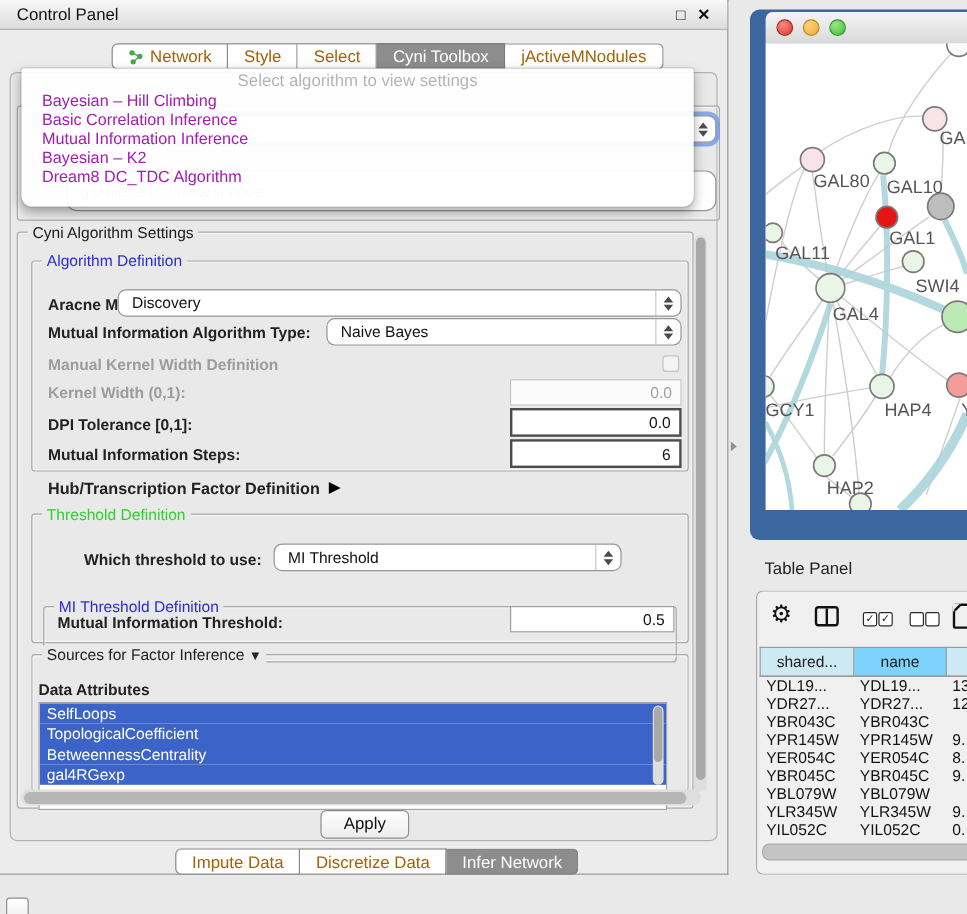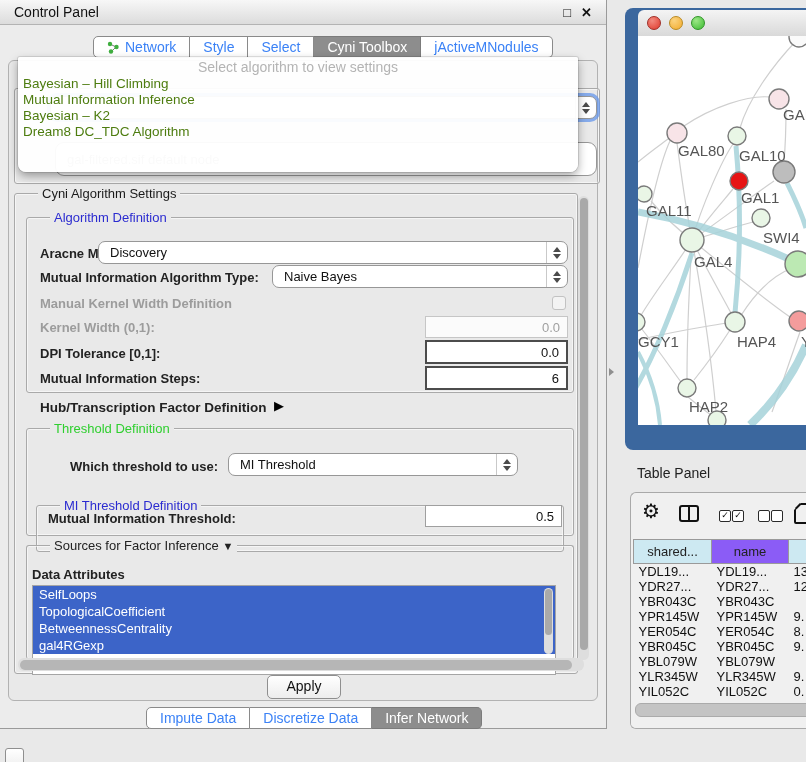--- a/index.html
+++ b/index.html
@@ -6,50 +6,50 @@
   body{width:806px;height:762px;position:relative;overflow:hidden;background:#e9e9e9;
        font-family:"Liberation Sans",sans-serif;color:#1a1a1a;}
   .abs{position:absolute;}
   
   #cp{left:0;top:8;width:607px;height:729px;background:#ececec;border:1px solid #9a9a9a;border-left:none;box-sizing:border-box;}
   #cp-title{left:0;top:8;width:606px;height:25px;background:linear-gradient(#f7f7f7,#dcdcdc);border-bottom:1px solid #b3b3b3;display:flex;align-items:center;padding:0 14px;box-sizing:border-box;font-size:14px;color:#111;}
   #cp-title .sp{flex:1;}
   .winbtn{font-size:13px;margin-left:10px;color:#111;cursor:default;line-height:1;}
   
   .seg{display:flex;height:22px;z-index:5;}
-  .seg .tab{background:#fff;border:1px solid #8a8a8a;border-left:none;padding:0 13px;font-size:14px;line-height:21px;display:flex;align-items:center;gap:5px;color:#3b82f6;}
+  .seg .tab{background:#fff;border:1px solid #8a8a8a;border-left:none;padding:0 13px;font-size:14px;line-height:21px;display:flex;align-items:center;gap:5px;color:#a16207;}
   .seg .tab:first-child{border-left:1px solid #8a8a8a;border-radius:5px 0 0 5px;}
   .seg .tab:last-child{border-radius:0 5px 5px 0;}
   .seg .tab.active{background:#8d8d8d;border-color:#7b7b7b;color:#fff;}
   
   #inner{left:8px;top:60px;width:590px;height:641px;border:1px solid #b2b2b2;border-radius:6px;background:#e9e9e9;box-sizing:border-box;}
   
   .grp{border:1px solid #a9a9a9;border-radius:3px;box-shadow:inset 0 0 0 1px rgba(255,255,255,.55);}
-  .grp-t{position:absolute;top:-8px;left:23px;background:#e9e9e9;padding:0 4px;font-size:13px;white-space:nowrap;}
+  .grp-t{position:absolute;top:-8px;left:8px;background:#e9e9e9;padding:0 4px;font-size:13px;white-space:nowrap;}
   .t-blue{color:#2b2bd0;}
   .t-green{color:#2fcf2f;}
   
   .lbl{font-size:13px;font-weight:bold;color:#222;white-space:nowrap;}
   .lbl.dis{color:#9c9c9c;text-align:center;}
   .combo{background:#fff;border:1px solid #979797;border-radius:7px;font-size:13px;display:flex;align-items:center;padding:0 26px 0 11px;box-sizing:border-box;height:23px;color:#111;}
   .combo .spin{position:absolute;right:0;top:0;bottom:0;width:20px;border-left:1px solid #c9c9c9;display:flex;flex-direction:column;align-items:center;justify-content:center;gap:2px;}
   .combo .up{width:0;height:0;border-left:4px solid transparent;border-right:4px solid transparent;border-bottom:5px solid #4b4b4b;}
   .combo .dn{width:0;height:0;border-left:4px solid transparent;border-right:4px solid transparent;border-top:5px solid #4b4b4b;}
   .combo.focusring{box-shadow:0 0 0 3px rgba(100,150,235,.75);}
   .tf{background:#fff;border:1px solid #9f9f9f;font-size:13px;color:#111;display:flex;align-items:center;justify-content:flex-end;padding:0 7px;box-sizing:border-box;}
   .tf.strong{border:2px solid #4c4c4c;}
   .tf.dis{background:#fbfbfb;border:1px solid #c6c6c6;color:#a0a0a0;}
   .cbx{width:14px;height:14px;border:1px solid #c2c2c2;border-radius:3px;background:#f3f3f3;box-sizing:border-box;}
   .vtrack{background:#dedede;border-radius:6px;}
   .vthumb{background:#a9a9a9;border-radius:5px;}
   .btn{background:linear-gradient(#ffffff,#ededed);border:1px solid #8f8f8f;border-radius:5px;font-size:14px;text-align:center;line-height:20px;color:#111;}
   
   #dd{left:18px;top:57px;width:560px;height:115px;background:rgba(255,255,255,.95);border-radius:2px 2px 8px 8px;box-shadow:0 4px 10px rgba(0,0,0,.35),0 0 0 1px rgba(0,0,0,.1);z-index:50;}
   #dd .hdr{height:17px;line-height:17px;margin-top:2px;text-align:center;color:#b4b4b4;font-size:14px;}
-  #dd .it{height:16px;line-height:16px;font-size:13.5px;padding-left:5px;color:#4d7c0f;}
+  #dd .it{height:16px;line-height:16px;font-size:13.5px;padding-left:5px;color:#a21caf;margin-left:12px;}
   #dd .it.b{font-weight:bold;}
   
   #attrlist{background:#fff;border:1px solid #a5a5a5;box-sizing:border-box;overflow:hidden;}
   .attr{height:17px;line-height:17px;background:#3c64c8;color:#fff;font-size:13px;padding-left:6px;}
   
   #netwin{left:625px;top:8px;width:181px;height:442px;background:#3b679e;border-radius:8px 0 0 8px;}
   #nettitle{left:638px;top:10px;width:168px;height:26px;background:linear-gradient(#f4f4f4,#d9d9d9);border-radius:6px 0 0 0;display:flex;align-items:center;padding-left:9px;gap:8px;box-sizing:border-box;}
   .light{width:14px;height:14px;border-radius:50%;box-sizing:border-box;}
   .light.r{background:radial-gradient(circle at 35% 30%,#f28a7f,#e0392c);border:1px solid #9f2d26;}
   .light.y{background:radial-gradient(circle at 35% 30%,#fbd37f,#f2ab2c);border:1px solid #b98a22;}
@@ -61,21 +61,21 @@
   .spliticon{width:20px;height:17px;border:2px solid #111;border-radius:3px;box-sizing:border-box;position:absolute;}
   .spliticon:after{content:"";position:absolute;left:7px;top:0;bottom:0;border-left:2px solid #111;}
   .chk{position:absolute;width:10px;height:10px;border:1px solid #2a2a2a;border-radius:2px;font-size:9px;line-height:9px;text-align:center;color:#111;background:#fff;}
   .fileicon{position:absolute;width:22px;height:21px;border:2px solid #111;border-radius:2px;box-sizing:border-box;background:#f0f0f0;}
   .fileicon:before{content:"";position:absolute;left:-2px;top:-2px;border-style:solid;border-width:7px 7px 0 0;border-color:#f0f0f0 transparent;}
   .fileicon:after{content:"";position:absolute;left:-1px;top:3px;width:7px;border-top:2px solid #111;transform:rotate(-45deg);transform-origin:left top;}
   table.dt{border-collapse:collapse;font-size:13px;table-layout:fixed;}
   table.dt th{border:1px solid #9a9a9a;font-weight:normal;height:21px;font-size:13px;color:#222;}
   table.dt td{height:15px;padding:0 0 0 5px;white-space:nowrap;overflow:hidden;color:#111;}
   th.hb{background:#cde9f2;}
-  th.hg{background:#8b5cf6;}
+  th.hg{background:#7dd3fc;}
   .hthumb{background:#c4c4c4;border:1px solid #ababab;border-radius:6px;}
 </style>
 </head>
 <body>
 
 <div class="abs" id="cp"></div>
 <div class="abs" id="cp-title">
   <span>Control Panel</span>
   <span class="sp"></span>
   <span class="winbtn">□</span>
@@ -116,20 +116,21 @@
       <i class="dn"></i>
     </span>
 </div>
 <div class="abs combo" style="left:55px;top:142px;width:542px;height:34px;border-radius:9px;color:#9d9d9d;">
   <span>gal-filtered.sif default node</span>
 </div>
 
 <div class="abs" id="dd">
   <div class="hdr">Select algorithm to view settings</div>
   <div class="it">Bayesian – Hill Climbing</div>
+  <div class="it">Basic Correlation Inference</div>
   <div class="it">Mutual Information Inference</div>
   <div class="it">Bayesian – K2</div>
   <div class="it">Dream8 DC_TDC Algorithm</div>
 </div>
 
 <div class="abs grp" style="left:14px;top:193px;width:562px;height:479px;">
   <span class="grp-t">Cyni Algorithm Settings</span>
 </div>
 
 <div class="abs grp" style="left:26px;top:217px;width:546px;height:174px;">

